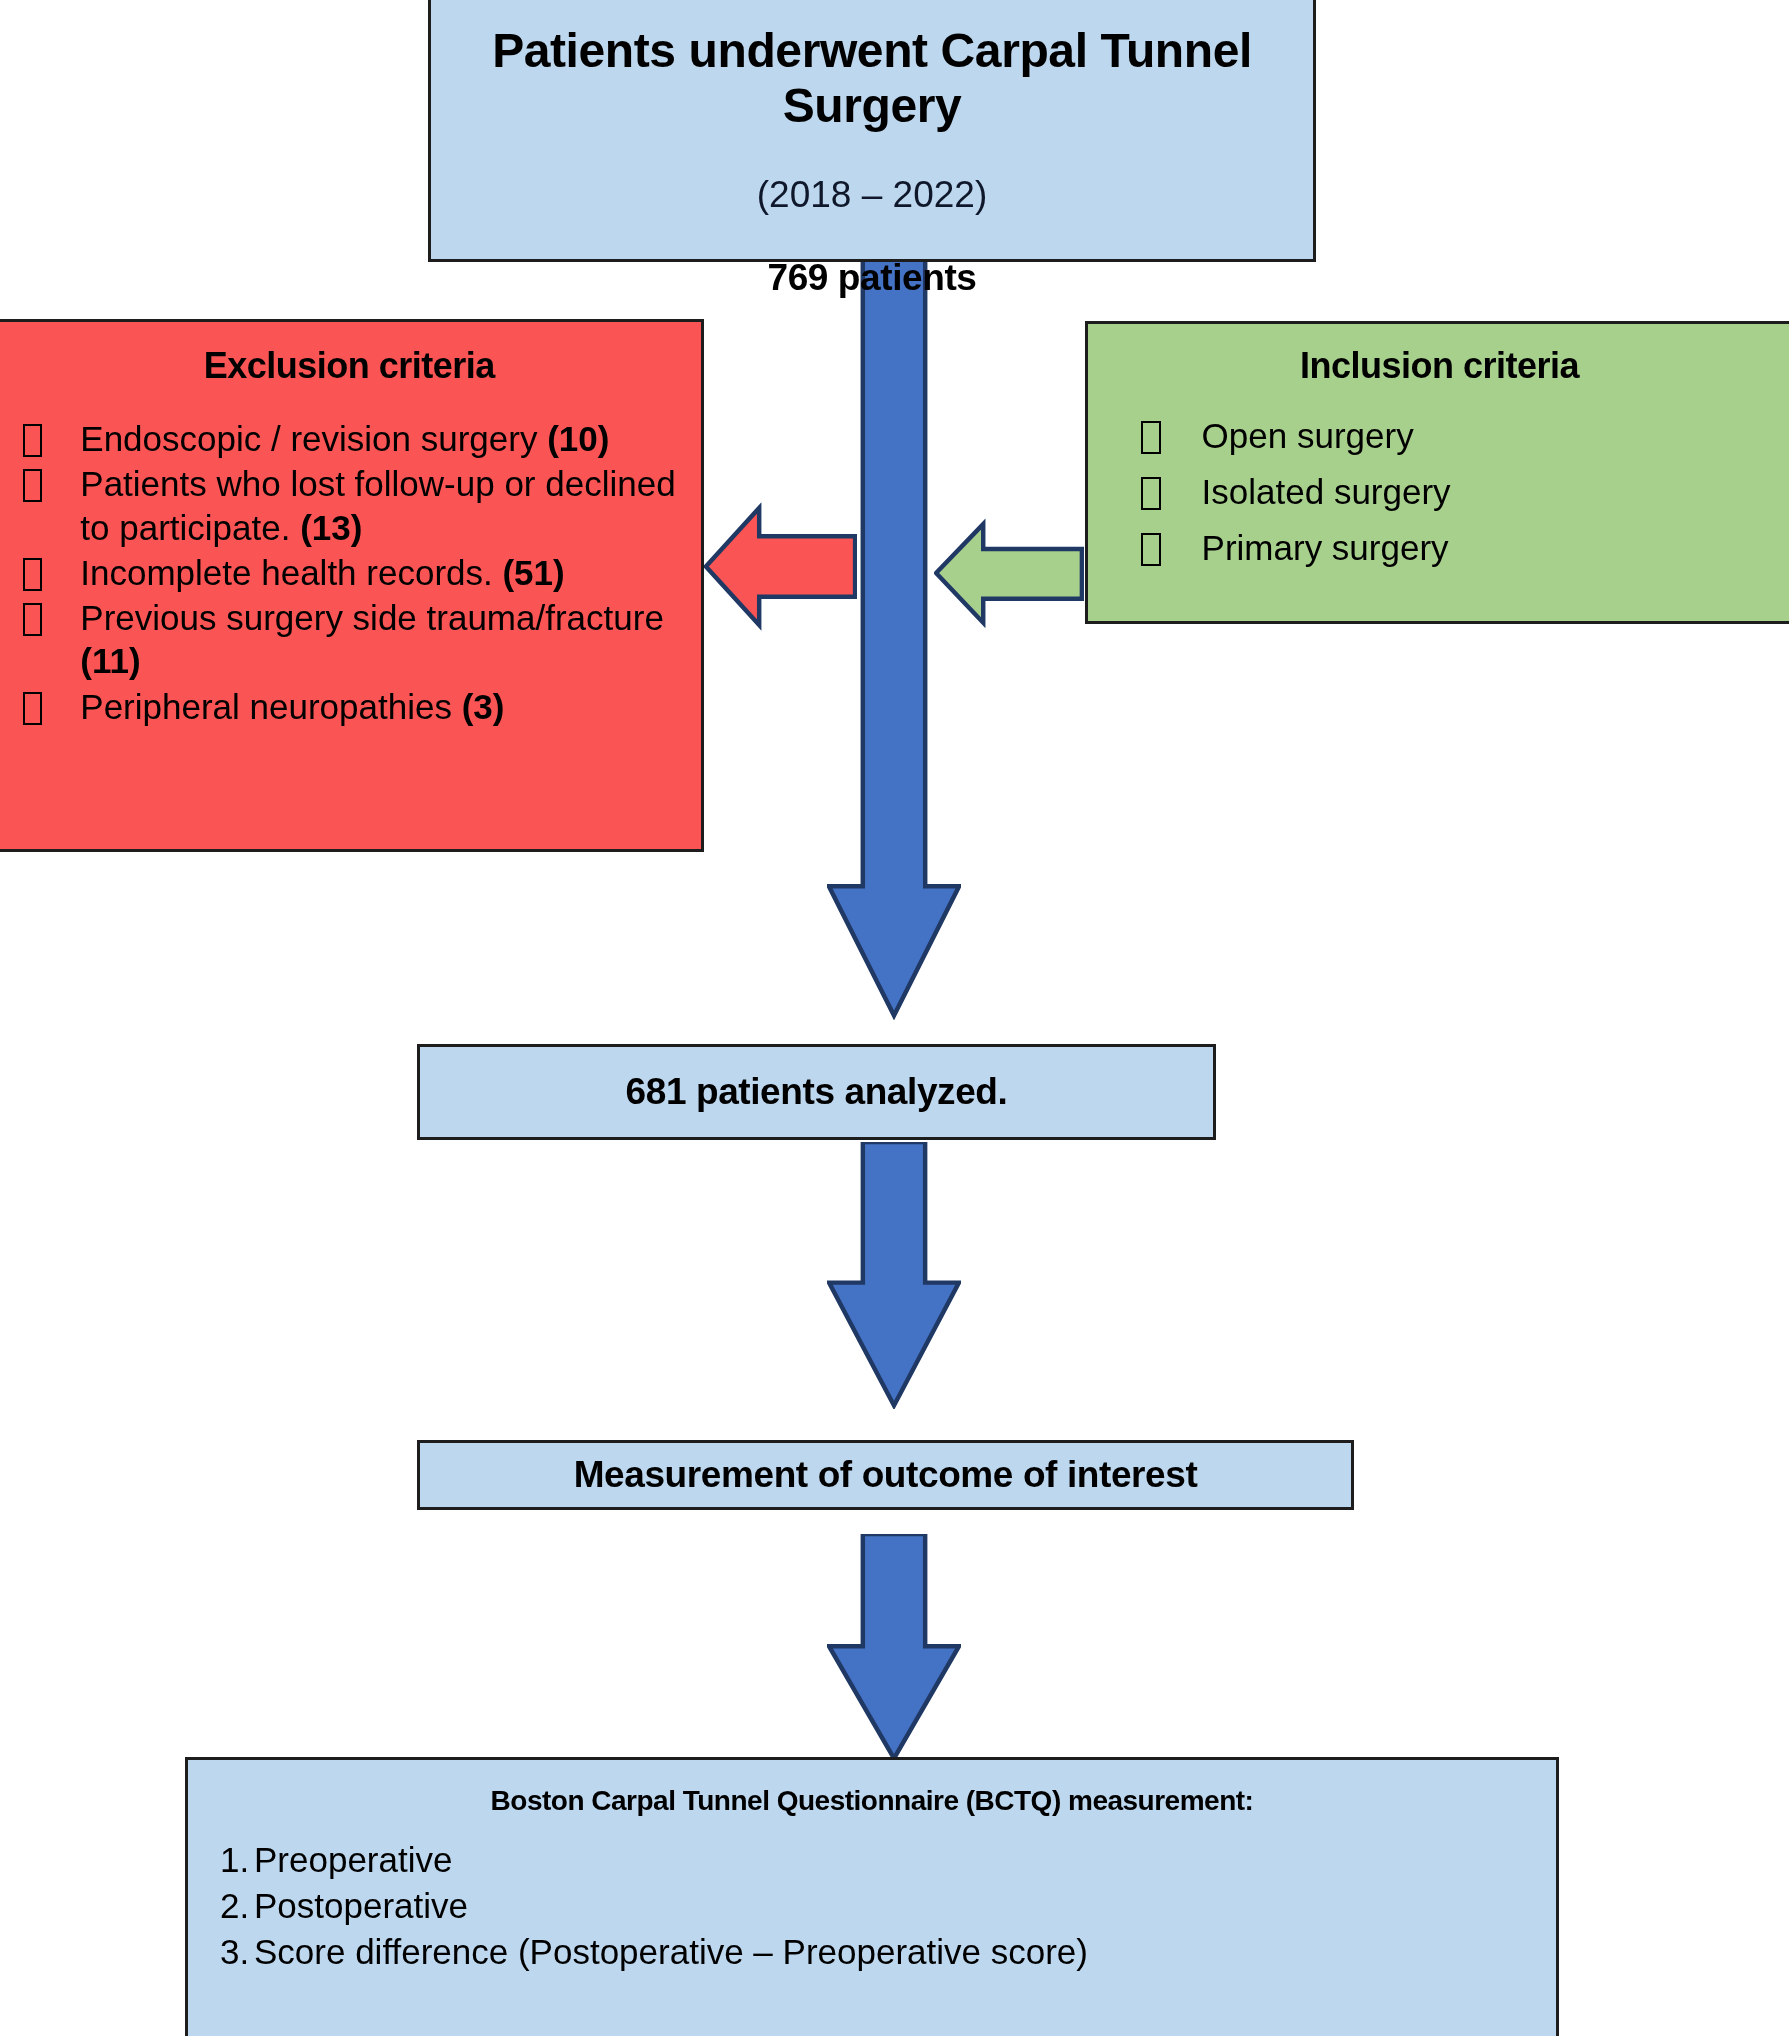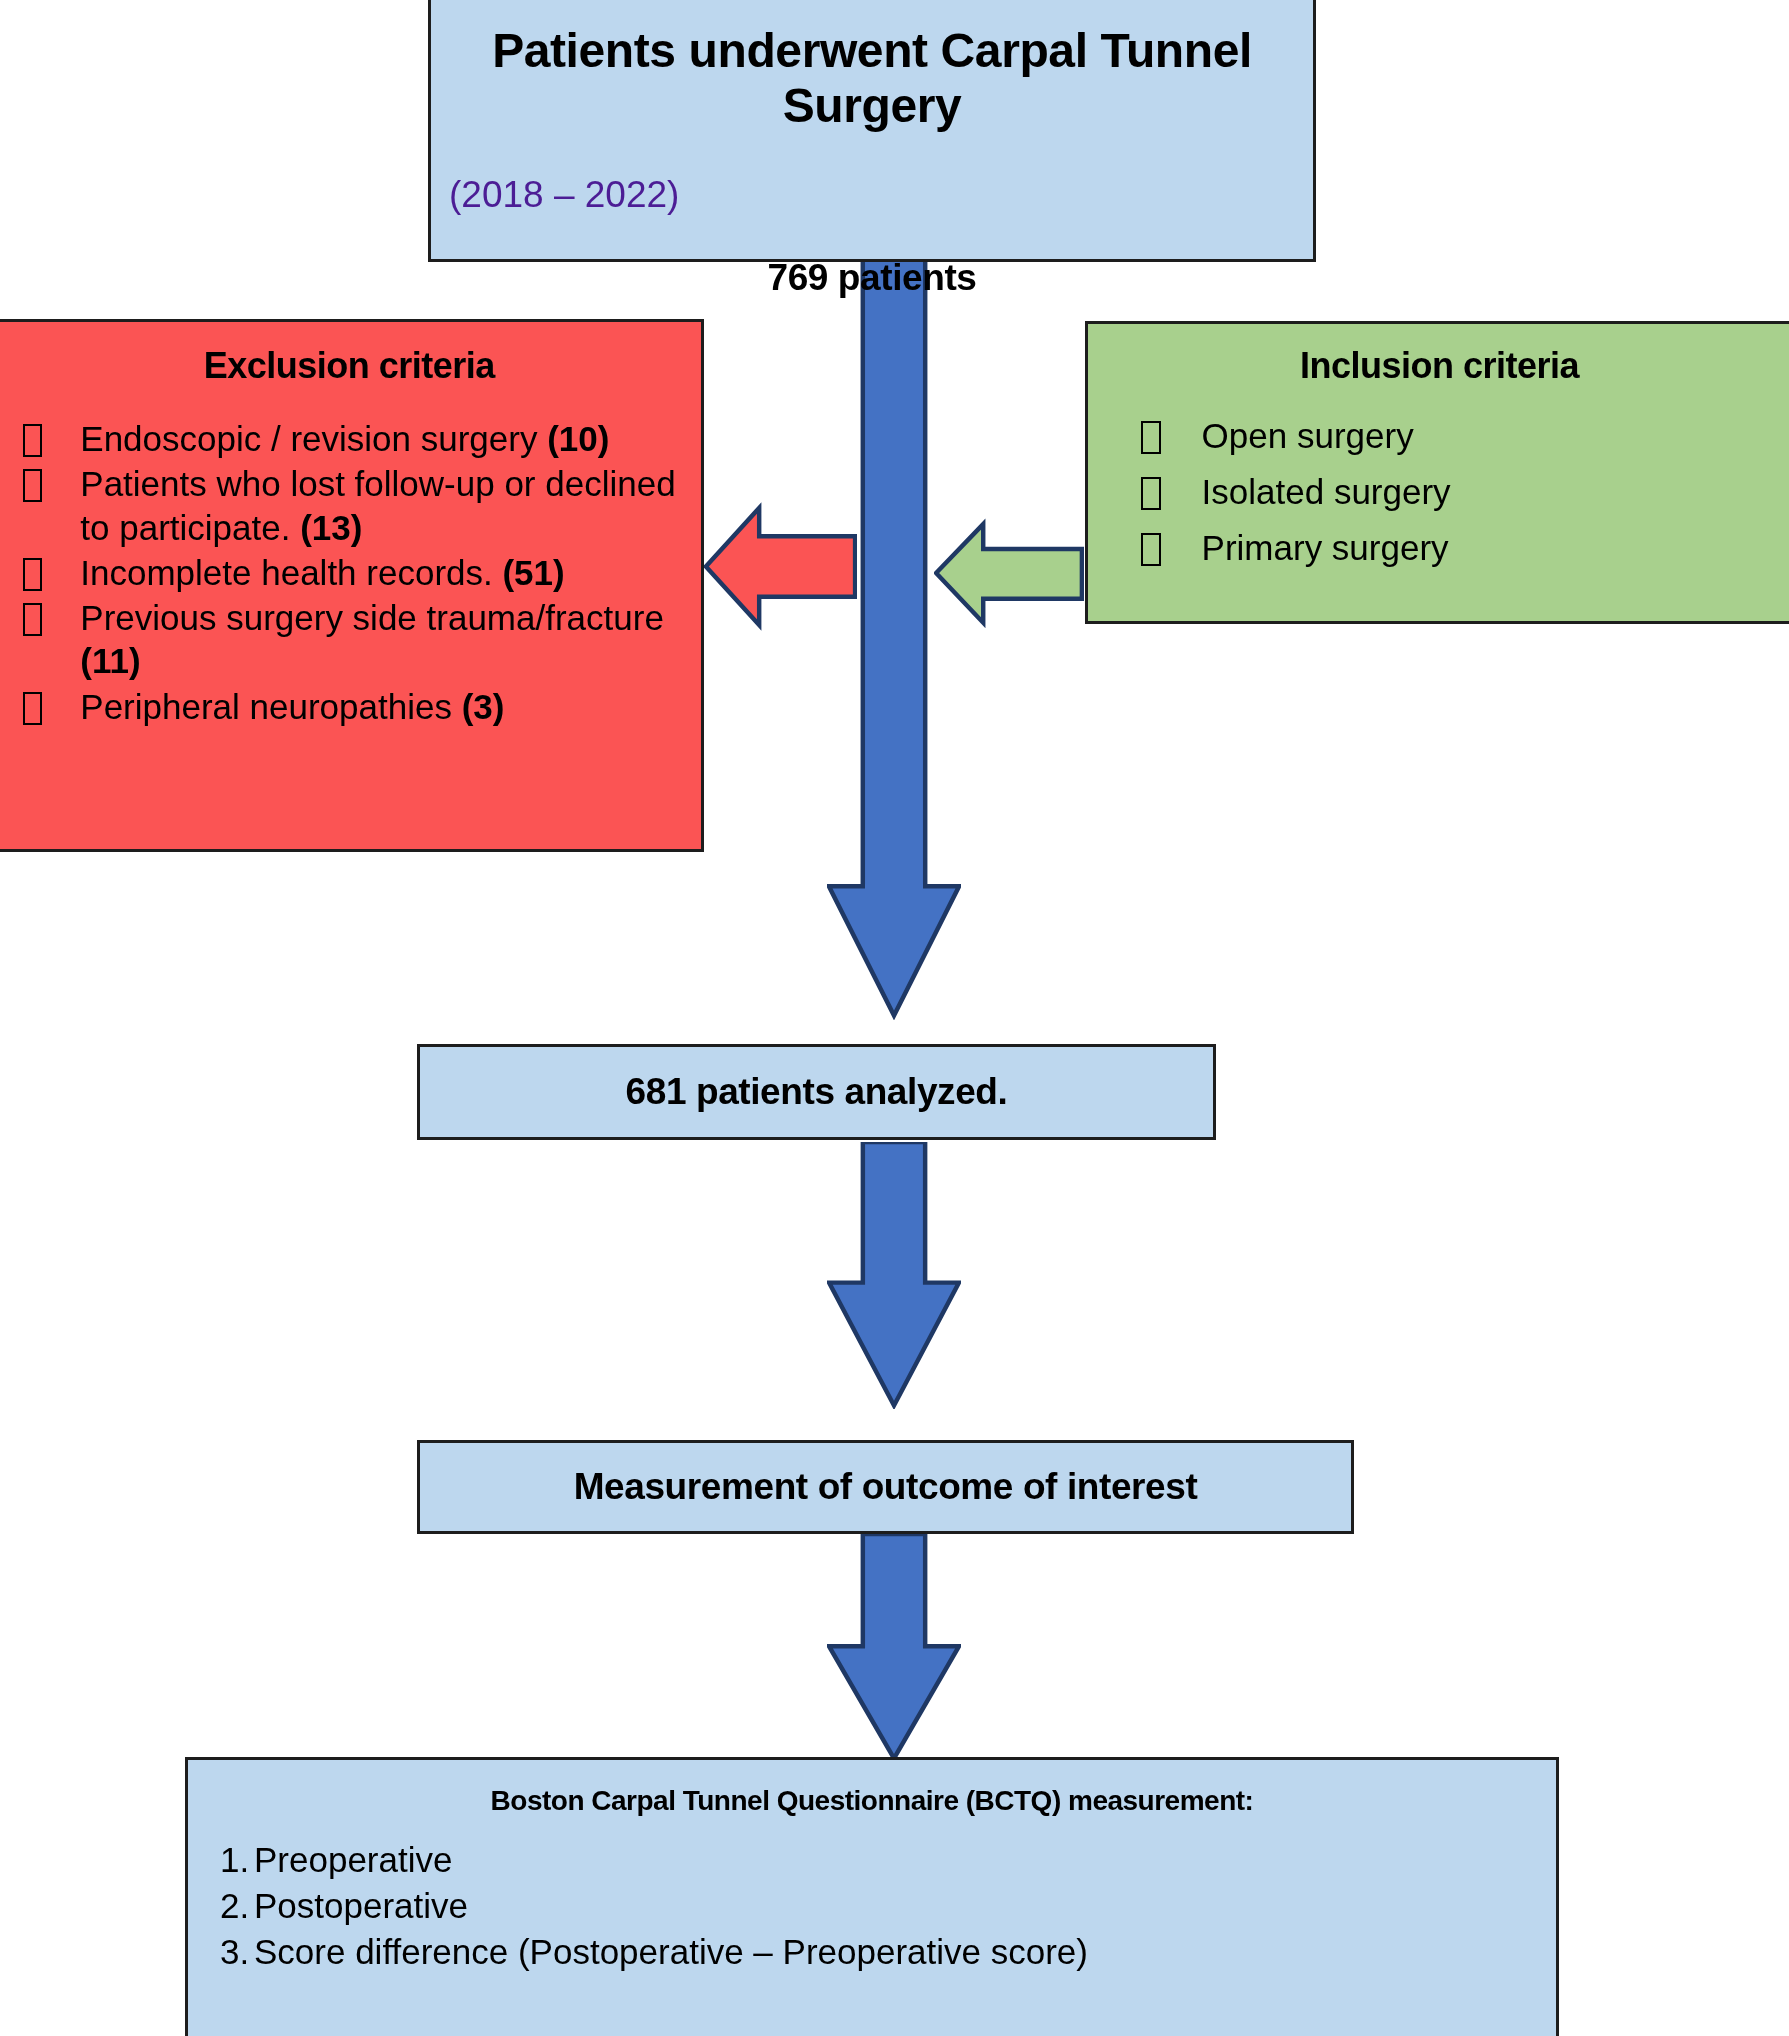--- a/index.html
+++ b/index.html
@@ -36,22 +36,22 @@
   .green-box {
     background: #a8d08d;
   }
 
   .ttl {
     font-weight: bold;
     text-align: center;
     color: #000000;
   }
   .sub {
-    text-align: left;
-    color: #4c1d95;
+    text-align: center;
+    color: #0f172a;
   }
 
   
   #top-box {
     left: 428px;
     top: -5.3px;
     width: 888px;
     height: 267px;
     padding: 9px 18px;
     justify-content: flex-start;
@@ -156,21 +156,21 @@
     height: 96px;
     justify-content: center;
   }
   #analyzed-box .ttl { font-size: 37px; letter-spacing: -0.4px; }
 
   
   #outcome-box {
     left: 417px;
     top: 1440px;
     width: 937px;
-    height: 94px;
+    height: 70px;
     justify-content: center;
   }
   #outcome-box .ttl { font-size: 37px; letter-spacing: -0.4px; }
 
   
   #bctq-box {
     left: 185px;
     top: 1757px;
     width: 1374px;
     height: 285px;

